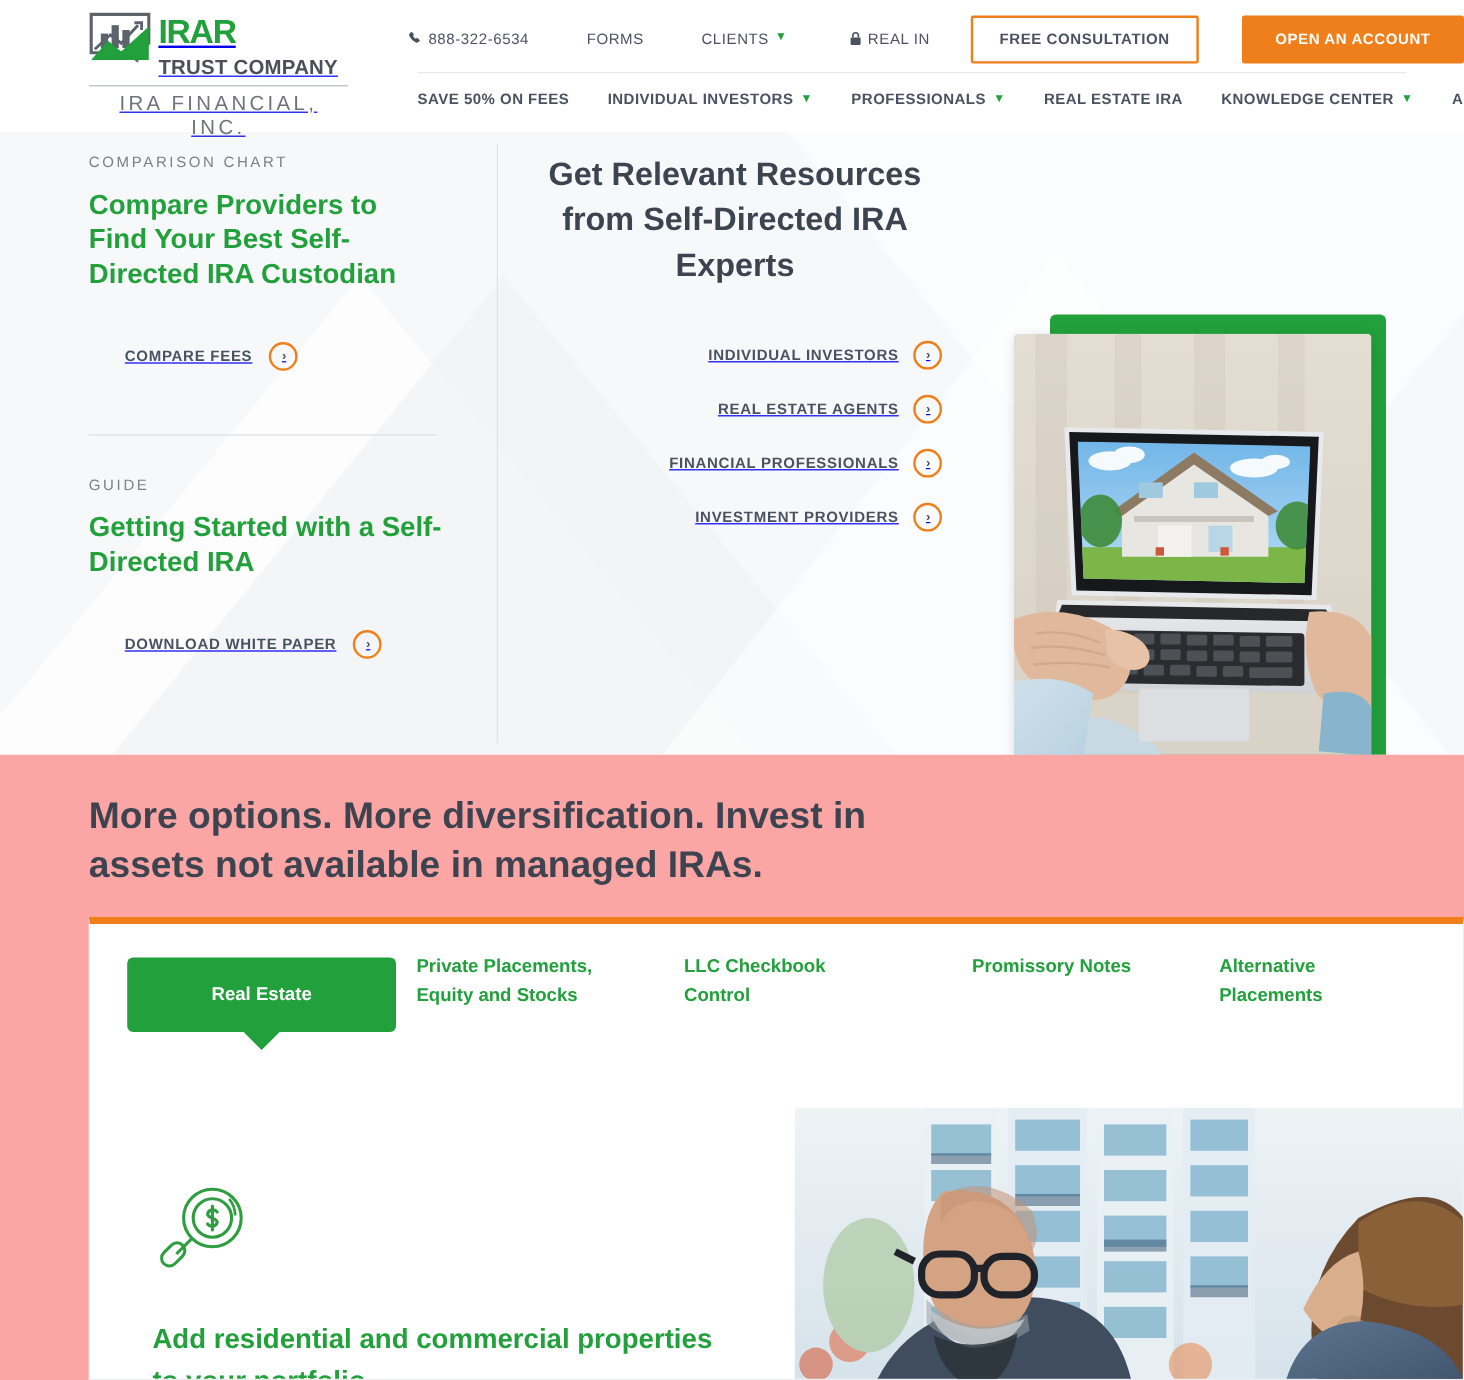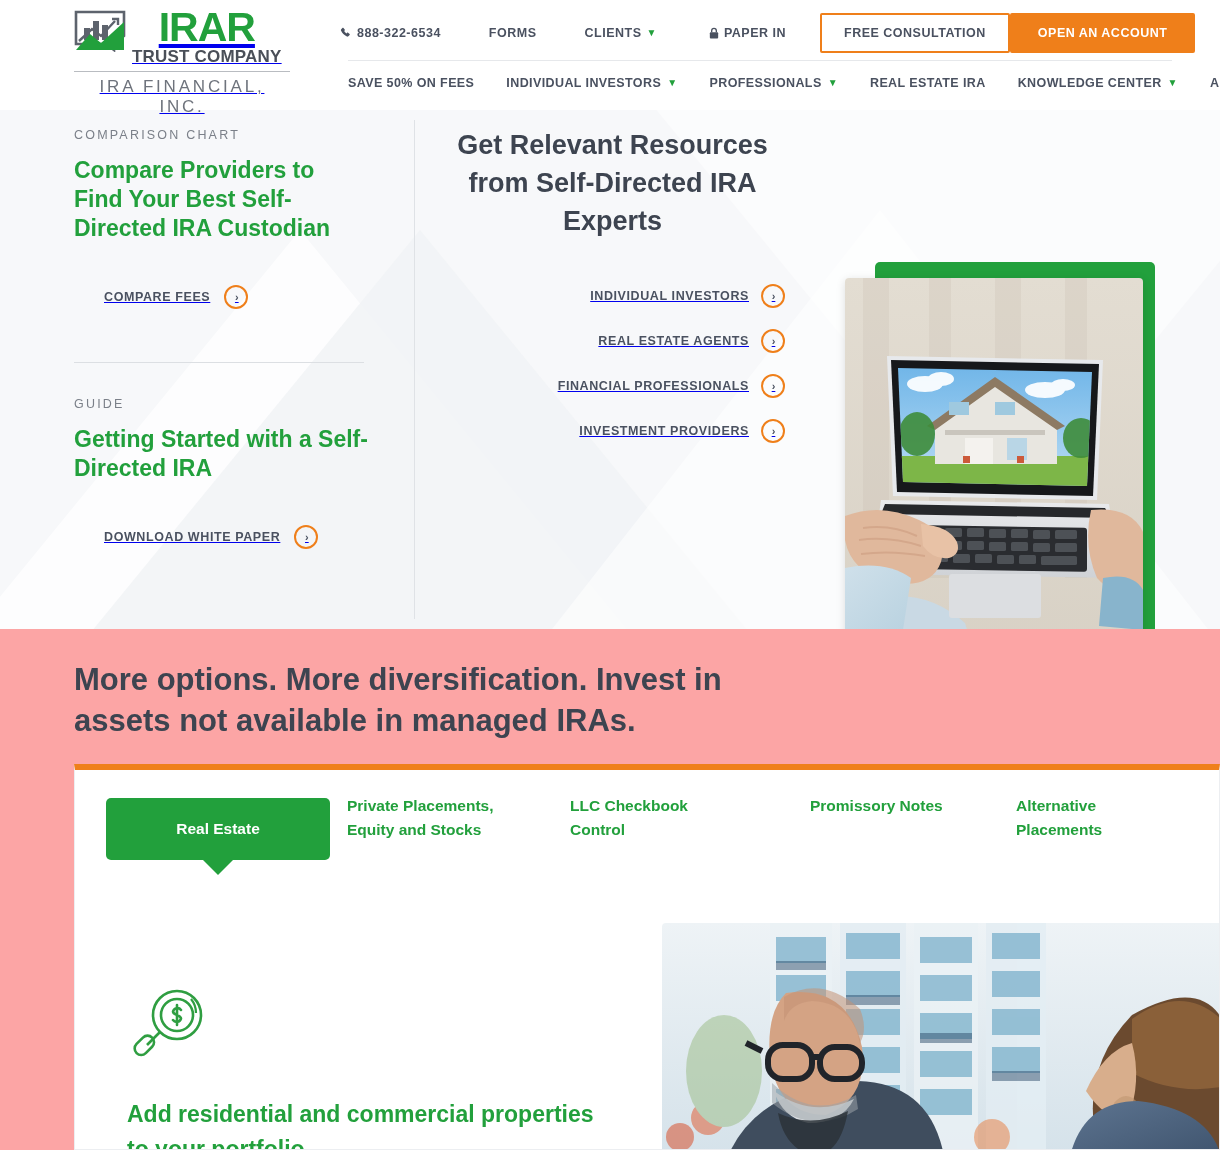--- a/index.html
+++ b/index.html
@@ -20,64 +20,63 @@
   }
   .logo-wrap {
     position:absolute;
     left:74px; top:8px;
     width:216px;
   }
   .logo-top { display:flex; align-items:flex-start; }
   .logo-mark { width:52px; height:42px; flex:none; margin-top:2px; }
   .logo-words { margin-left:6px; }
   .logo-irar {
-    font-size:41px; line-height:38px; font-weight:bold;
+    font-size:28px; line-height:38px; font-weight:bold;
     color:#22a03c; letter-spacing:-1px;
     font-family:"Liberation Sans", sans-serif;
-    text-align:center;
   }
   .logo-trust {
     font-size:17px; line-height:20px; font-weight:bold;
     color:#4a4f58; letter-spacing:0.2px; margin-top:1px;
   }
   .logo-rule { border-top:1px solid #b9bcc1; margin-top:4px; }
   .logo-sub {
     font-size:17px; letter-spacing:2.8px; color:#6e737c;
     margin-top:5px; text-align:center;
   }
 
   .util-row {
     position:absolute;
     left:340px; top:12px; right:48px;
     height:42px;
     display:flex; align-items:center;
   }
   .util-link {
-    font-size:12.5px; font-weight:bold; letter-spacing:0.5px;
+    font-size:12.5px; font-weight:normal; letter-spacing:0.5px;
     color:#4a5160; text-decoration:none; white-space:nowrap;
-    display:flex; align-items:center; gap:5px;
+    display:flex; gap:5px;
   }
   .u-phone { margin-right:48px; }
   .u-forms { margin-right:48px; }
   .u-clients { margin-right:52px; }
   .u-signin { margin-right:34px; }
   .caret { color:#22a03c; font-size:10px; line-height:1; }
   .ico-svg { display:block; }
 
   .btn-outline {
     border:2px solid #ef7f1a; border-radius:2px;
     padding:0 22px; height:40px;
     display:flex; align-items:center; justify-content:center;
     font-size:12.5px; font-weight:bold; letter-spacing:0.5px;
     color:#4a5160; background:#fff; white-space:nowrap;
     cursor:pointer;
   }
   .btn-solid {
     background:#ef7f1a; border:2px solid #ef7f1a; border-radius:2px;
-    padding:0 26px; height:40px; 
+    padding:0 26px; height:40px; margin-left:36px;
     display:flex; align-items:center; justify-content:center;
     font-size:12.5px; font-weight:bold; letter-spacing:0.5px;
     color:#fff; white-space:nowrap; cursor:pointer;
   }
 
   .nav-divider {
     position:absolute; left:348px; right:48px; top:60px;
     border-top:1px solid #e6e8eb;
   }
   .mainnav {
@@ -272,21 +271,21 @@
       <span>CLIENTS</span>
       <span class="caret">▼</span>
     </a>
     <a class="util-link u-signin" href="#">
       <span>
         <svg class="ico-svg" width="10" height="12" viewBox="0 0 12 14" fill="#4a5160">
           <rect x="1" y="6" width="10" height="7.5" rx="1.2"></rect>
           <path d="M3.2 6V4.2a2.8 2.8 0 0 1 5.6 0V6" fill="none" stroke="#4a5160" stroke-width="1.6"></path>
         </svg>
       </span>
-      <span>PAPER IN</span>
+      <span>REAL IN</span>
     </a>
     <div class="btn-outline">FREE CONSULTATION</div>
     <div class="btn-solid">OPEN AN ACCOUNT</div>
 
   </div>
 
   <div class="nav-divider"></div>
 
   <nav class="mainnav">
     <a class="nav-item" href="#">

